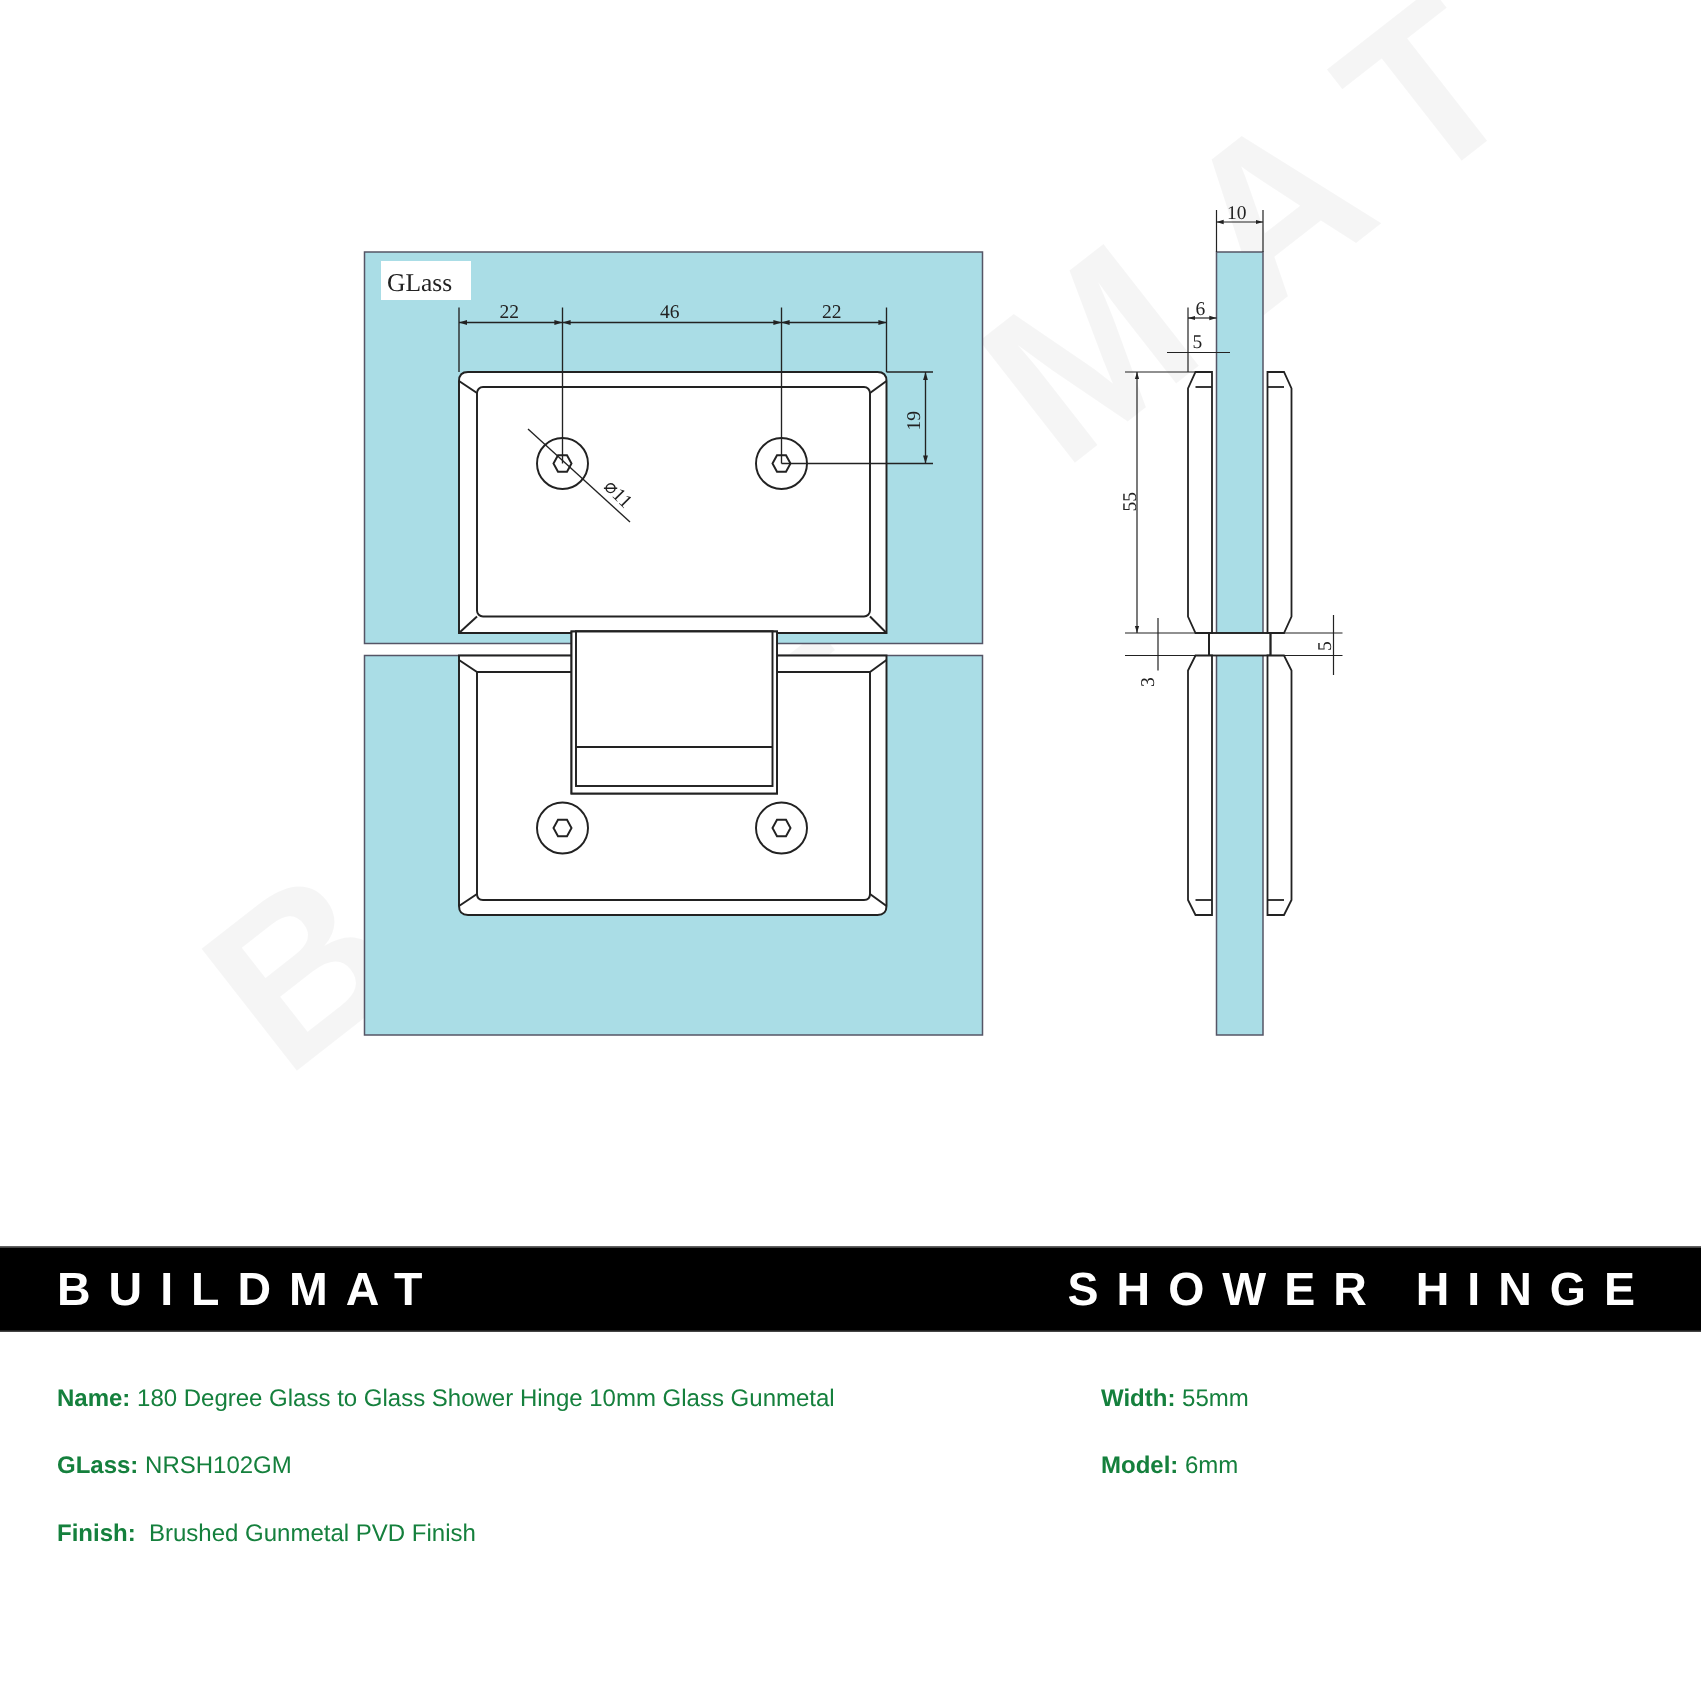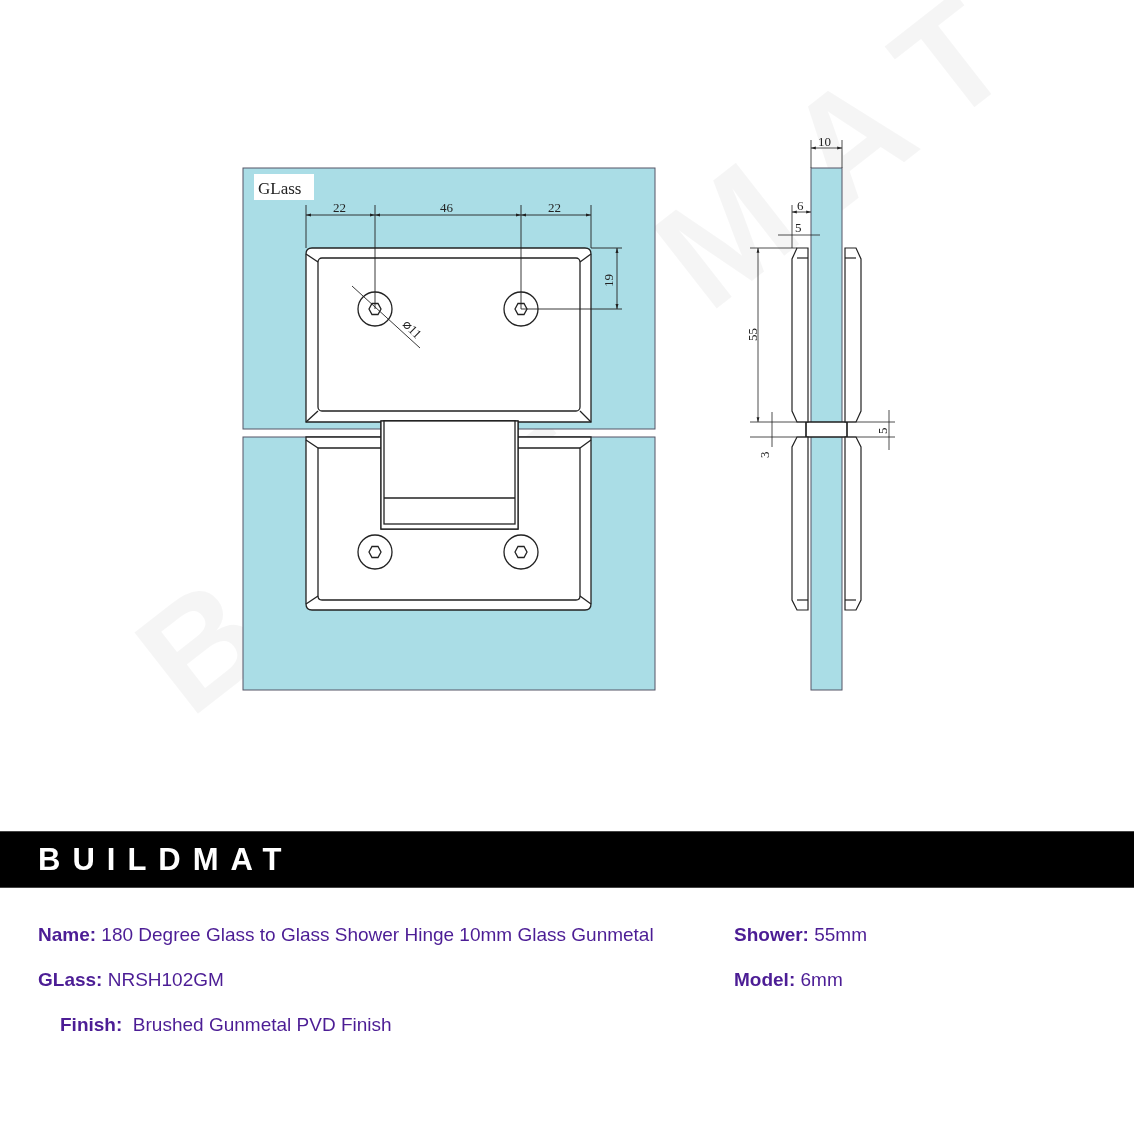--- a/index.html
+++ b/index.html
@@ -9,21 +9,21 @@
   .dimtext { font-family:"Liberation Serif", serif; font-size:13px; fill:#222; }
   .glasslabel { font-family:"Liberation Serif", serif; font-size:17px; fill:#222; }
   .watermark { font-family:"Liberation Sans", sans-serif; font-weight:bold; font-size:150px;
                fill:#000; opacity:0.035; letter-spacing:40px; }
   .banner { position:absolute; left:0; top:831px; width:1134px; height:57px; background:#000;
             border-top:1px solid #444; border-bottom:1px solid #444; box-sizing:border-box; }
   .banner-left { position:absolute; left:38px; top:10px; color:#fff; font-weight:bold;
                  font-size:31px; letter-spacing:12px; }
   .banner-right { position:absolute; right:32px; top:10px; color:#fff; font-weight:bold;
                   font-size:31px; letter-spacing:12px; }
-  .spec { position:absolute; font-size:19px; color:#4c1d95; white-space:nowrap; }
+  .spec { position:absolute; font-size:16px; color:#15803d; white-space:nowrap; }
   .spec .k { font-weight:bold; }
 </style>
 </head>
 <body>
 
 <svg id="drawing" width="1134" height="800" viewBox="0 0 1134 800" xmlns="http://www.w3.org/2000/svg">
   <defs>
     <marker id="arr" viewBox="0 0 10 10" refX="10" refY="5" markerWidth="6" markerHeight="6" orient="auto-start-reverse">
       <path d="M0,2 L10,5 L0,8 z" fill="#222"></path>
     </marker>
@@ -142,29 +142,30 @@
   <text class="dimtext" x="818" y="146">10</text>
   <text class="dimtext" x="797" y="210">6</text>
   <text class="dimtext" x="795" y="232">5</text>
   <text class="dimtext" transform="translate(757,341) rotate(-90)">55</text>
   <text class="dimtext" transform="translate(769,458) rotate(-90)">3</text>
   <text class="dimtext" transform="translate(887,434) rotate(-90)">5</text>
 </svg>
 
 <div class="banner">
   <div class="banner-left">BUILDMAT</div>
+  <div class="banner-right">SHOWER HINGE</div>
 </div>
 
 <div class="spec" style="left:38px; top:924px;">
   <span class="k">Name:</span><span> 180 Degree Glass to Glass Shower Hinge 10mm Glass Gunmetal</span>
 </div>
 <div class="spec" style="left:38px; top:969px;">
   <span class="k">GLass:</span><span> NRSH102GM</span>
 </div>
-<div class="spec" style="left:38px; top:1014px;margin-left:22px;">
+<div class="spec" style="left:38px; top:1014px;">
   <span class="k">Finish:</span><span style="white-space:pre;">  Brushed Gunmetal PVD Finish</span>
 </div>
 <div class="spec" style="left:734px; top:924px;">
-  <span class="k">Shower:</span><span> 55mm</span>
+  <span class="k">Width:</span><span> 55mm</span>
 </div>
 <div class="spec" style="left:734px; top:969px;">
   <span class="k">Model:</span><span> 6mm</span>
 </div>
 
 </body></html>

